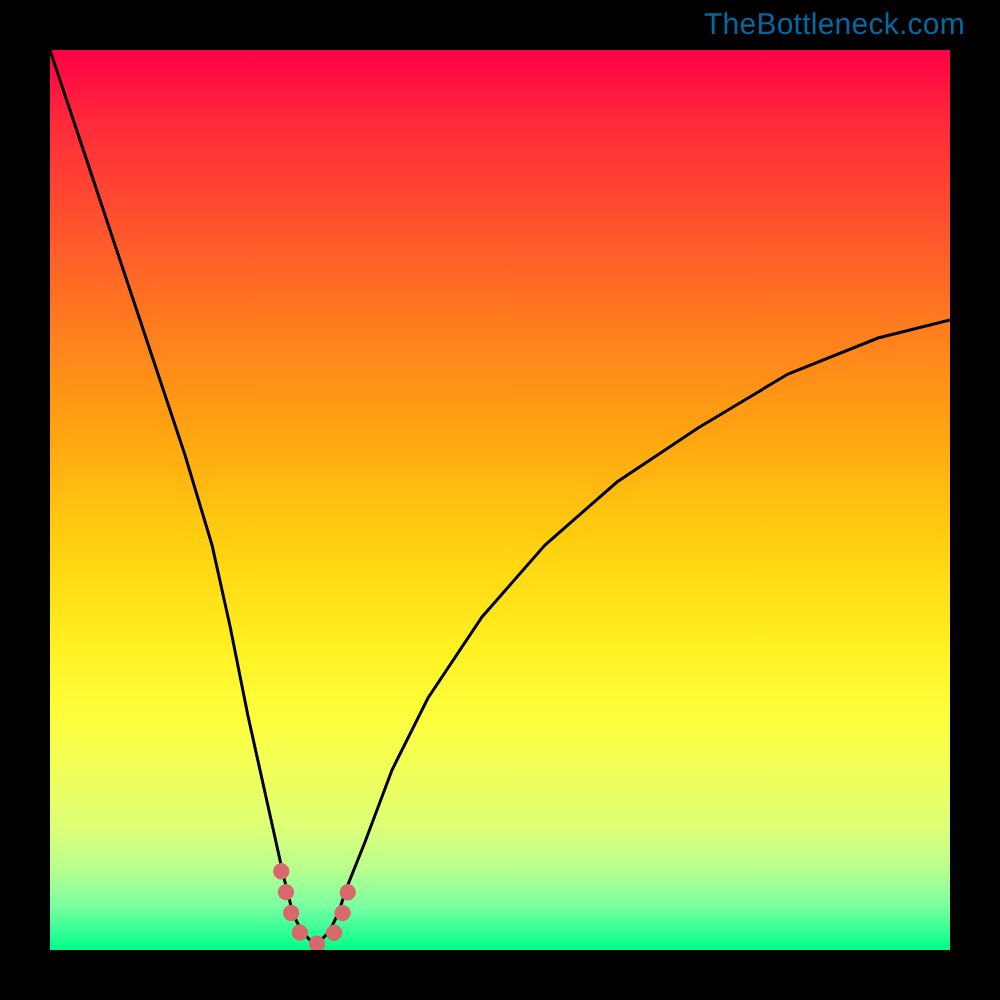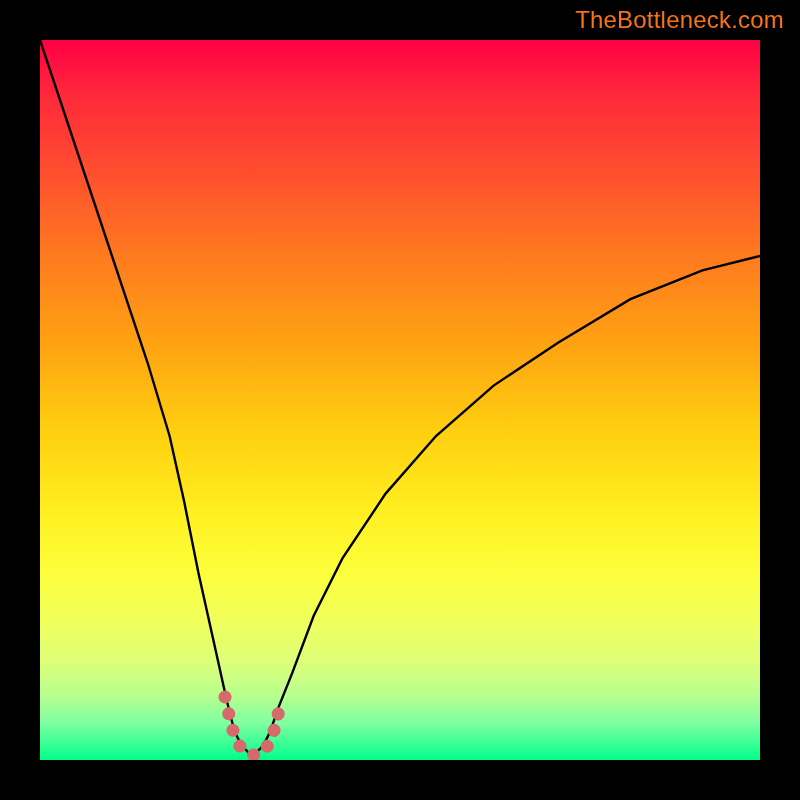--- a/index.html
+++ b/index.html
@@ -45,22 +45,22 @@
       #f1ff58 80%,
       #dfff76 86%,
       #b8ff8e 91%,
       #7cffa2 95%,
       #00ff8a 100%
     );
   }
   .watermark {
     position: absolute;
     top: 6px;
-    right: 16px;
-    color: #f97316;
+    right: 28px;
+    color: #0369a1;
     font-size: 24px;
     font-weight: 500;
     letter-spacing: 0.2px;
   }
   svg.curve {
     position: absolute;
     left: 0;
     top: 0;
   }
 </style>

